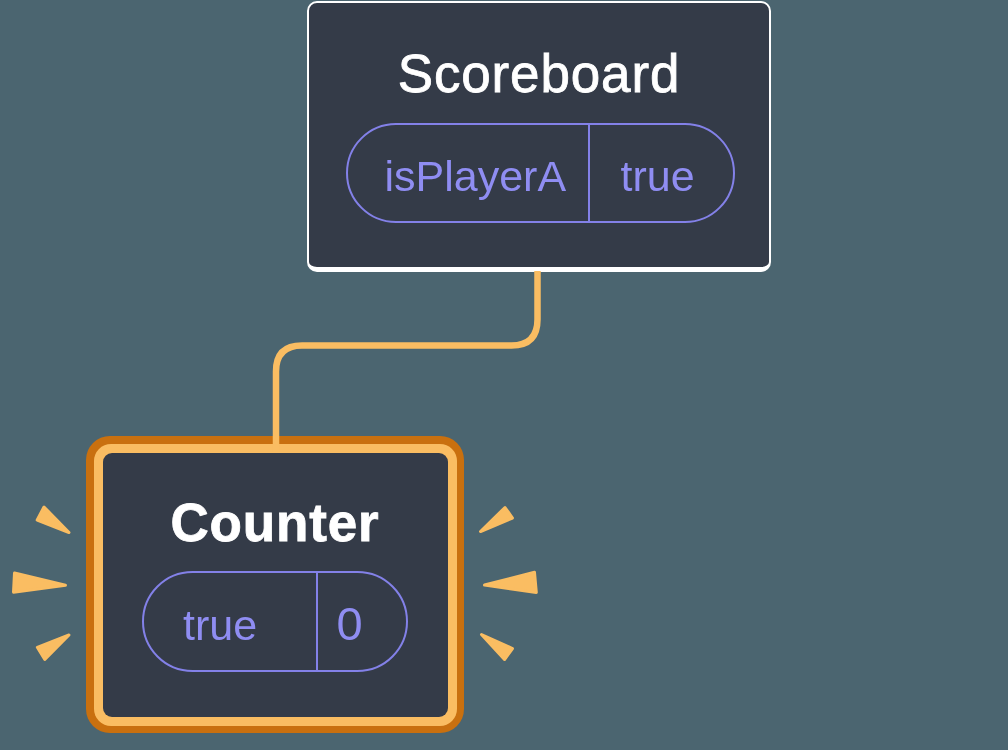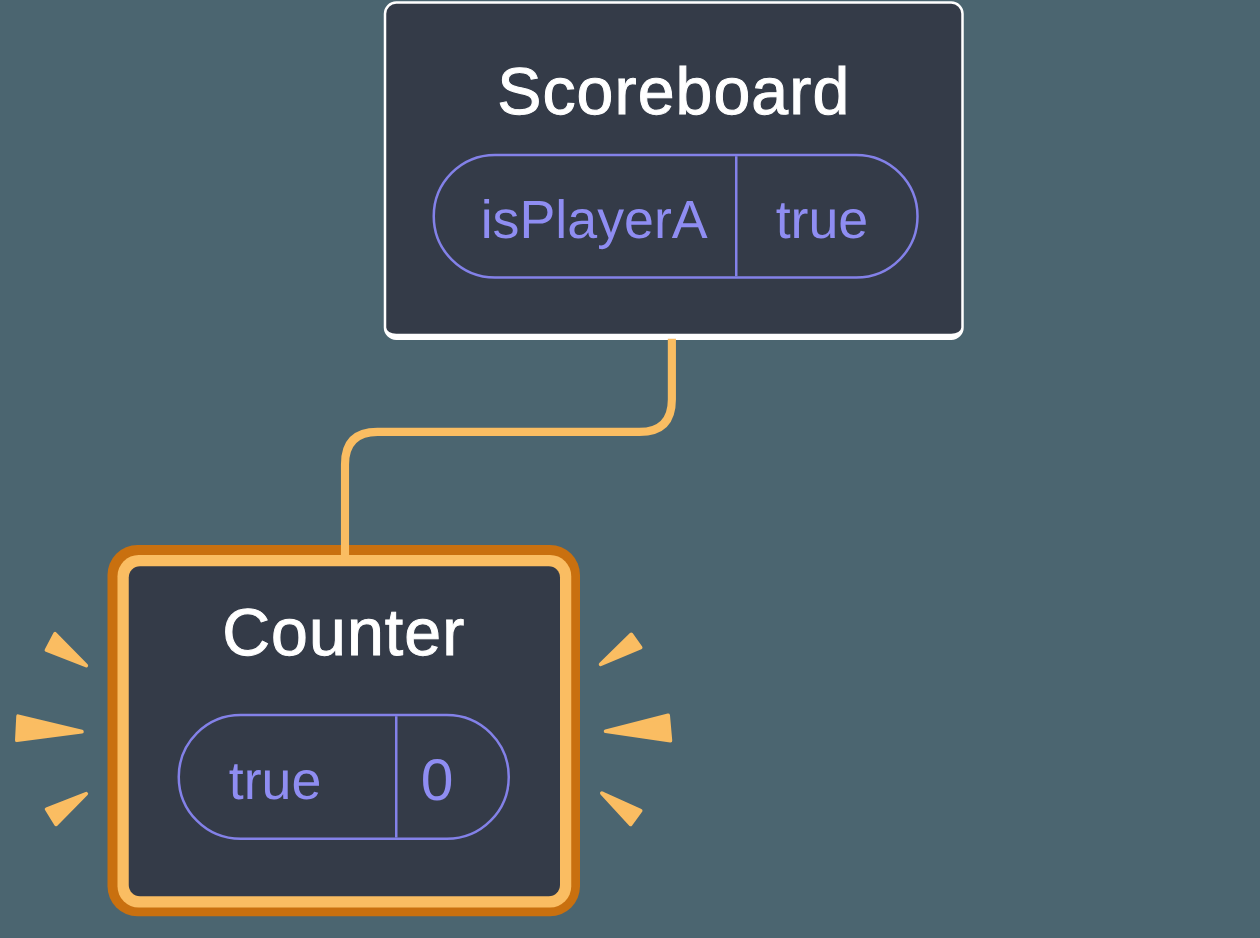--- a/index.html
+++ b/index.html
@@ -64,21 +64,21 @@
   #counter-mid {
     position: absolute; left: 7.5px; top: 7.5px; right: 7.5px; bottom: 7.5px;
     background: var(--orangeLight, #FABD62);
     border-radius: 17px;
   }
   #counter-card {
     position: absolute; left: 9px; top: 9px; right: 9px; bottom: 9px;
     background: var(--card, #343B48);
     border-radius: 9px;
   }
-  #counter-card .card-title { top: 33px; }
+  #counter-card .card-title { top: 49px; font-weight: bold; }
   #counter-card .pill { left: 39.5px; top: 118.5px; width: 266px; height: 101px; }
   #counter-card .cell.label { width: 174px; padding-left: 39px; }
   #counter-card .cell.value { padding-left: 18.5px; font-size: 47px; padding-top: 3px; }
 </style>
 </head>
 <body>
 
 <div id="stage">
 
   <div id="scoreboard">

